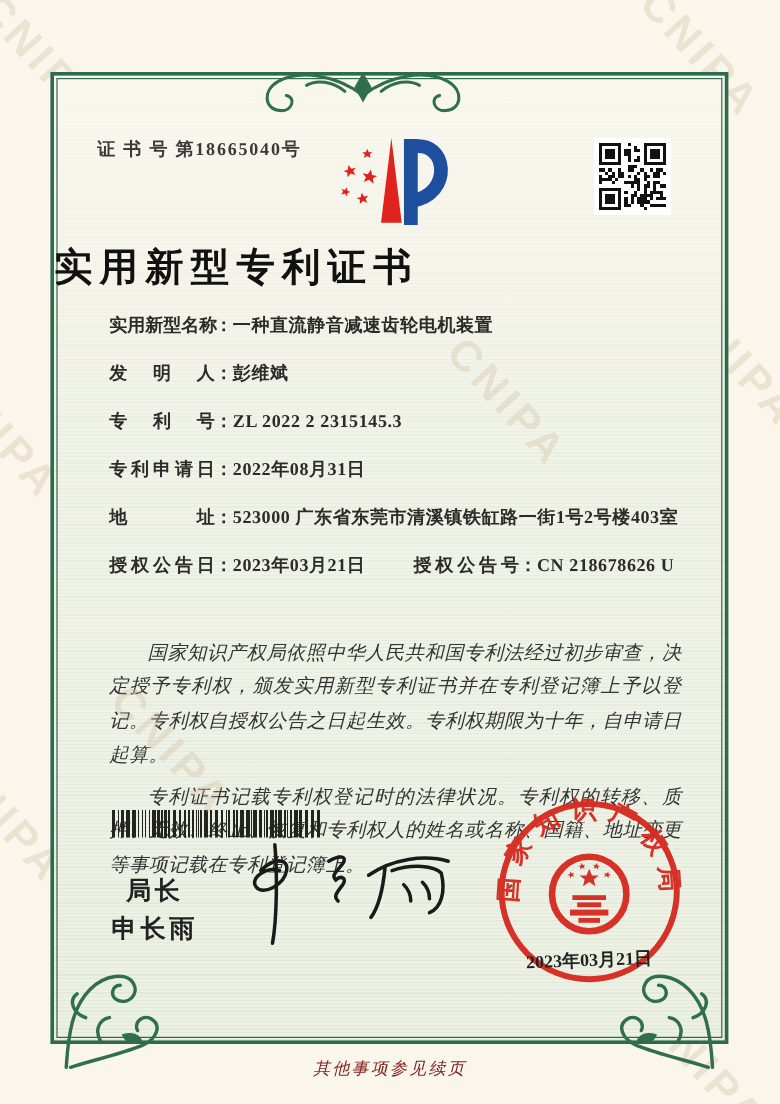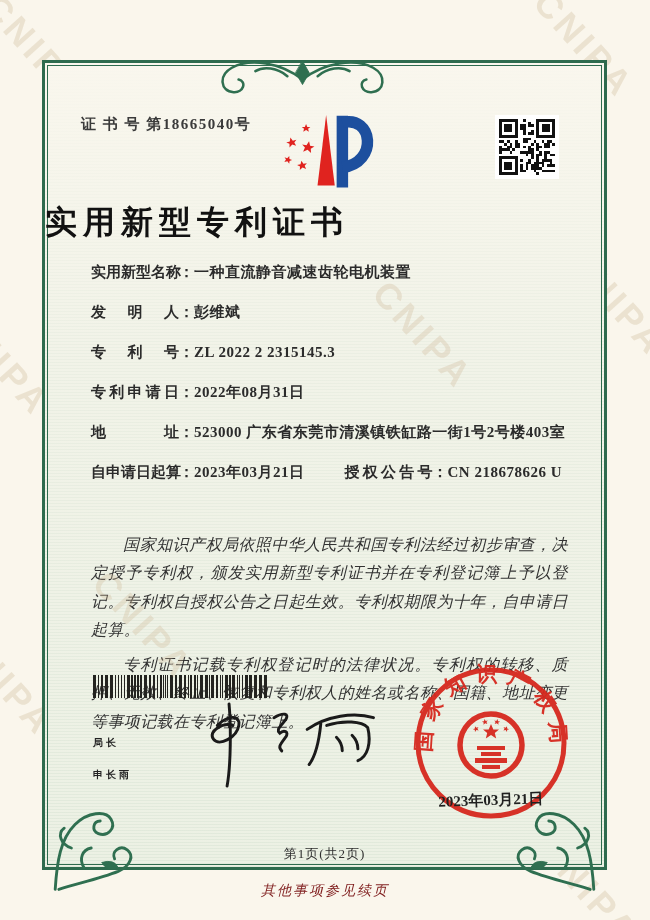--- a/index.html
+++ b/index.html
@@ -62,21 +62,21 @@
     font-size:16px;font-style:italic;line-height:1.78;
     text-align:justify;color:#333;letter-spacing:0.4px;
   }
   .paras p{margin:0 0 6px 0;text-indent:2em;}
   
   .barcode{position:absolute;left:48px;top:612px;width:175px;height:23px;}
   .barcode svg{display:block;width:100%;height:100%;}
   .director{
     position:absolute;left:48px;top:664px;
     font-family:"Liberation Sans","DejaVu Sans",sans-serif;
-    font-size:10px;font-weight:600;line-height:32px;letter-spacing:3px;color:#222;
+    font-size:21px;font-weight:600;line-height:32px;letter-spacing:3px;color:#222;text-align:center;
   }
   .signature{position:absolute;left:145px;top:632px;width:205px;height:100px;}
   .signature svg{display:block;width:100%;height:100%;}
   .seal{position:absolute;left:366px;top:600px;width:160px;height:160px;opacity:0.95;}
   .seal svg{display:block;width:100%;height:100%;}
   .page-indicator{
     position:absolute;left:0;top:782px;width:100%;text-align:center;
     font-size:13px;color:#2f2f2f;letter-spacing:1px;
   }
   .footer-note{
@@ -294,21 +294,21 @@
       <span class="flabel">专利号</span><span class="fsep">：</span><span class="fvalue">ZL 2022 2 2315145.3</span>
     </div>
     <div class="field-row">
       <span class="flabel">专利申请日</span><span class="fsep">：</span><span class="fvalue">2022年08月31日</span>
     </div>
     <div class="field-row">
       <span class="flabel">地址</span><span class="fsep">：</span><span class="fvalue">523000 广东省东莞市清溪镇铁缸路一街1号2号楼403室</span>
     </div>
     <div class="field-row double">
       <span>
-        <span class="flabel">自申请日起算</span><span class="fsep">：</span><span class="fvalue">2023年03月21日</span>
+        <span class="flabel">授权公告日</span><span class="fsep">：</span><span class="fvalue">2023年03月21日</span>
       </span>
       <span class="pair2">
         <span class="flabel">授权公告号</span><span class="fsep">：</span><span class="fvalue">CN 218678626 U</span>
       </span>
     </div>
   </div>
 
   <div class="paras">
     <p>国家知识产权局依照中华人民共和国专利法经过初步审查，决定授予专利权，颁发实用新型专利证书并在专利登记簿上予以登记。专利权自授权公告之日起生效。专利权期限为十年，自申请日起算。</p>
     <p>专利证书记载专利权登记时的法律状况。专利权的转移、质押、无效、终止、恢复和专利权人的姓名或名称、国籍、地址变更等事项记载在专利登记簿上。</p>
@@ -401,16 +401,15 @@
         <use href="#star5" transform="translate(15,-16) scale(3) rotate(20)" fill="#d6281e"></use>
         <rect x="-14" y="1" width="28" height="4" fill="#d6281e"></rect>
         <rect x="-10" y="7" width="20" height="4" fill="#d6281e"></rect>
         <rect x="-16" y="13" width="32" height="5" fill="#d6281e"></rect>
         <rect x="-9" y="20" width="18" height="4" fill="#d6281e"></rect>
       </g>
       <text x="80" y="142" text-anchor="middle" font-size="15" font-weight="bold" fill="#161616" transform="rotate(-2 80 140)" font-family="'Liberation Serif','DejaVu Serif',serif">2023年03月21日</text>
     </svg>
   </div>
 
-  <div class="page-indicator">第1页(共2页)</div>
 </div>
 
 <div class="footer-note">其他事项参见续页</div>
 
 </body></html>

